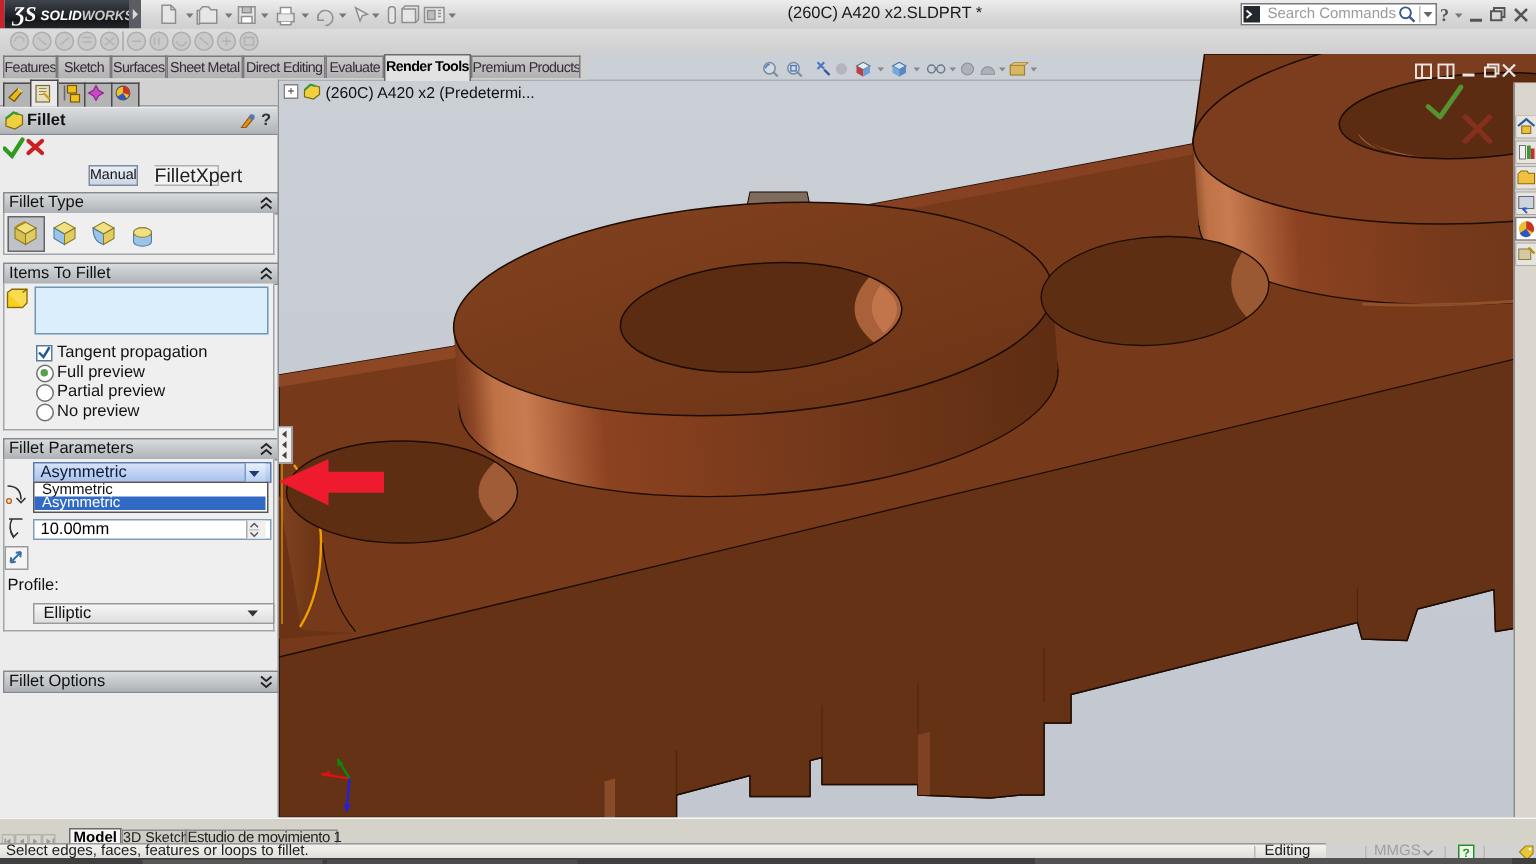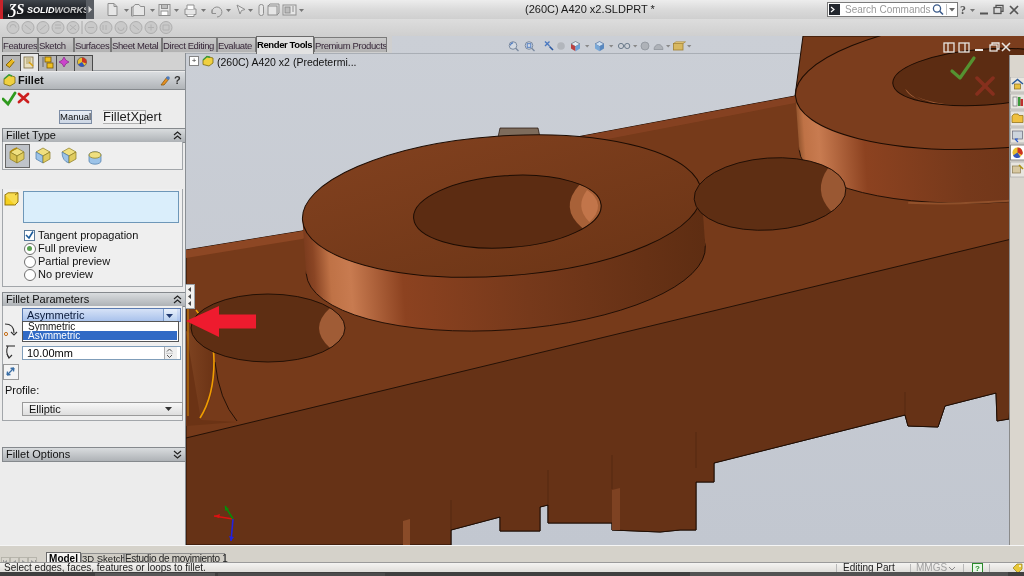--- a/index.html
+++ b/index.html
@@ -6,28 +6,28 @@
   body{width:1024px;height:576px;overflow:hidden;position:relative;
        font-family:"Liberation Sans",sans-serif;background:#d2d2d2;}
   .abs{position:absolute;}
   #titlebar{left:0;top:0;width:1024px;height:19px;
     background:linear-gradient(#ededed,#d9d9d9 55%,#cfcfcf);border-bottom:1px solid #b8b8b8;}
   #toolbar2{left:0;top:19px;width:1024px;height:17px;
     background:linear-gradient(#dddddd,#cfcfcf);}
   #tabrow{left:0;top:36px;width:392px;height:17px;background:#cfcfcf;z-index:4;}
   .cmtab{position:absolute;top:1px;height:14px;border:1px solid #7a7a7a;border-bottom:none;
     background:linear-gradient(#c9c9c9,#b2b2b2);font-size:9.5px;color:#38283a;letter-spacing:-0.4px;overflow:hidden;
-    text-align:left;line-height:15px;white-space:nowrap;}
+    text-align:center;line-height:15px;white-space:nowrap;}
   .cmtab.active{background:#e2e2e2;color:#000;font-weight:bold;top:0;height:17px;z-index:3;
     border-color:#6a6a6a;}
   #leftpanel{left:0;top:53px;width:185px;height:492px;background:#ececec;
     border-right:1px solid #8a8f94;z-index:5;}
   #bottombar{left:0;top:545px;width:1024px;height:17px;background:#d5d2ca;
     border-top:1px solid #f5f5f5;z-index:6;}
-  #statusbar{left:0;top:562px;width:1024px;height:10px;
+  #statusbar{left:0;top:562px;width:884px;height:10px;
     background:linear-gradient(#f4f3f1,#dddbd7);border-top:1px solid #9a9a9a;
     font-size:11px;color:#1c1c1c;z-index:6;}
   #darkstrip{left:0;top:572px;width:1024px;height:4px;background:#3f3f3f;z-index:6;}
   .ghead{position:absolute;left:2px;width:179px;height:13px;
     background:linear-gradient(#d9dcde,#aeb2b6);border:1px solid #85898d;
     font-size:11px;font-weight:normal;color:#111;line-height:13px;padding-left:3px;}
   .gbody{position:absolute;left:2px;width:179px;background:#efefef;
     border:1px solid #a2a6aa;border-top:none;}
   .lbl{position:absolute;font-size:11px;color:#111;white-space:nowrap;}
 </style>
@@ -409,20 +409,23 @@
         <path d="M2,6 L9,2 L16,6 L9,10 Z" fill="#f0e080" stroke="#8a7a20" stroke-width="0.7"></path>
         <path d="M2,6 Q2,15 9,17 L9,10 Z" fill="#9cc3e8" stroke="#4a7aa8" stroke-width="0.7"></path>
         <path d="M16,6 L16,13 L9,17 L9,10 Z" fill="#e0cc60" stroke="#8a7a20" stroke-width="0.7"></path>
       </g>
       <g transform="translate(81,2)">
         <path d="M3,9 a6,3.2 0 0 1 12,0 l0,6 a6,3.2 0 0 1 -12,0 Z" fill="#9cc3e8" stroke="#4a7aa8" stroke-width="0.7"></path>
         <ellipse cx="9" cy="9" rx="6" ry="3.2" fill="#f0e080" stroke="#8a7a20" stroke-width="0.7"></ellipse>
       </g>
     </svg>
 
+    <div class="ghead" style="top:122px;">Items To Fillet<svg style="position:absolute;right:3px;top:2px" width="9" height="9">
+        <path d="M1,4 l3.5,-3 l3.5,3 M1,8 l3.5,-3 l3.5,3" fill="none" stroke="#222" stroke-width="1.2"></path>
+      </svg></div>
     <div class="gbody" style="top:136px;height:97px;"></div>
     <svg class="abs" style="left:4px;top:139px;z-index:2" width="15" height="15">
       <rect x="1" y="3" width="10" height="10" fill="#f5d020" stroke="#8a6a00" stroke-width="0.9"></rect>
       <path d="M1,3 L4,0.8 L14,0.8 L14,10 L11,13" fill="#f8dc50" stroke="#8a6a00" stroke-width="0.9"></path>
       <path d="M11,3 L14,0.8" stroke="#8a6a00" stroke-width="0.9"></path>
     </svg>
     <div class="abs" style="left:23px;top:138px;width:154px;height:30px;background:#daeefb;border:1px solid #6e97b8;"></div>
 
     <div class="abs" style="left:24px;top:177px;width:9px;height:9px;background:#fff;border:1px solid #5a7a9a;"></div>
     <svg class="abs" style="left:25px;top:177px;z-index:2" width="10" height="10">

